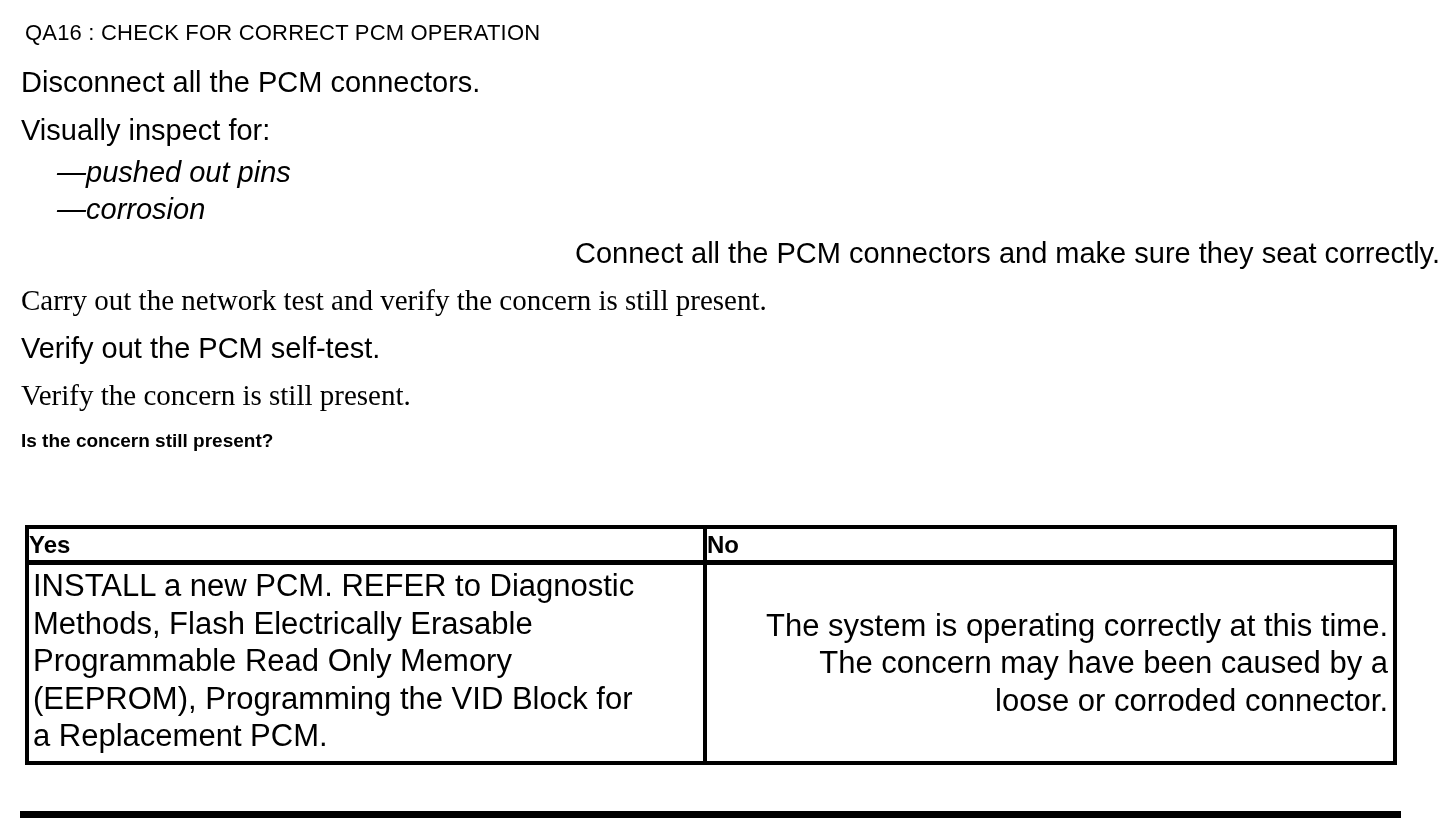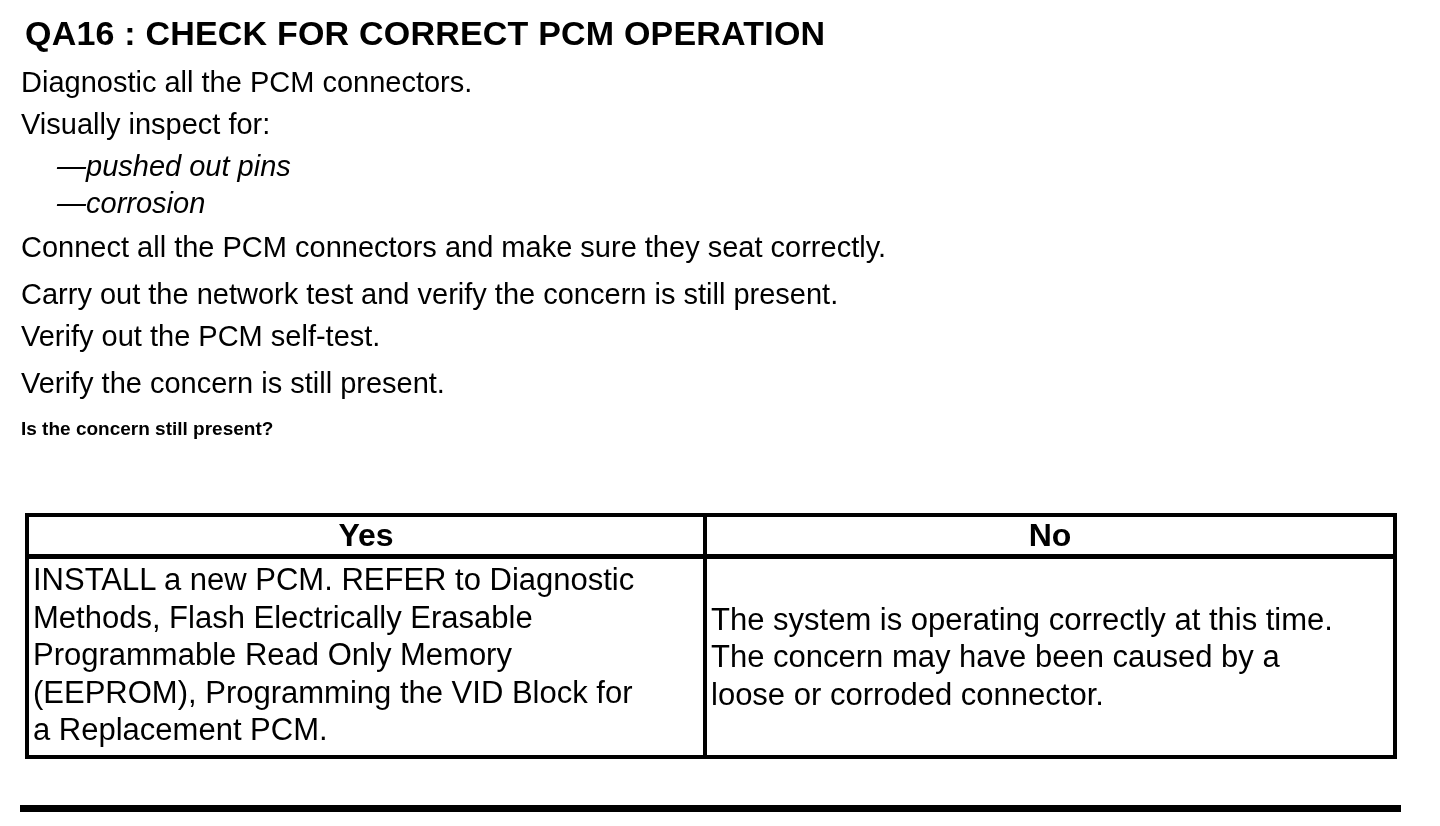--- a/index.html
+++ b/index.html
@@ -5,68 +5,68 @@
   html, body { margin:0; padding:0; background:#ffffff; }
   body {
     width:1440px; height:826px; overflow:hidden;
     font-family:"Liberation Sans", sans-serif;
     color:#000;
     -webkit-font-smoothing:antialiased;
   }
   .page { padding:19px 0 0 21px; }
 
   .heading {
-    font-size:34px; font-weight:bold; line-height:28px;
+    font-size:22px; font-weight:normal; line-height:28px;
     margin:0 0 0 4px; letter-spacing:0.2px;
   }
 
   p { margin:0; }
   .step { font-size:29px; line-height:30px; }
   .m20 { margin-top:20px; }
-  .m18 { margin-top:12px; }
-  .m17 { margin-top:17px; }
+  .m18 { margin-top:18px; }
+  .m17 { margin-top:17px;font-family:Liberation Serif, serif; }
   .m16 { margin-top:16px; }
-  .m10 { margin-top:10px; }
+  .m10 { margin-top:10px;text-align:right; }
 
   .inspect-list { margin:9px 0 0 36px;font-style:italic; }
   .inspect-item { font-size:29px; line-height:37px; }
 
   .question { font-size:19px; line-height:30px; font-weight:bold; }
 
   table.results {
     border-collapse:collapse; table-layout:fixed;
     width:1368px; margin:69px 0 0 4px;
   }
   table.results th, table.results td { border:4px solid #000; }
   table.results th {
-    font-size:32px; font-weight:bold; text-align:center;
+    font-size:24px; font-weight:bold; text-align:left;
     height:31px; padding:0; border-bottom-width:5px;
   }
   table.results td {
     font-size:31px; line-height:37.5px; height:192px;
     white-space:pre-line; padding:2px 5px 2px 4px;
   }
   td.yes-cell { vertical-align:top; }
-  td.no-cell  { vertical-align:middle; }
+  td.no-cell  { vertical-align:middle;text-align:right; }
   col.col-yes { width:678px; }
   col.col-no  { width:690px; }
 
   .bottom-rule {
     height:7px; background:#000; width:1381px;
     margin:46px 0 0 -1px;
   }
 </style>
 </head>
 <body>
 
 <div class="page">
 
   <div class="heading">QA16 : CHECK FOR CORRECT PCM OPERATION</div>
 
-  <p class="step m20">Diagnostic all the PCM connectors.</p>
+  <p class="step m20">Disconnect all the PCM connectors.</p>
 
   <p class="step m18">Visually inspect for:</p>
 
   <div class="inspect-list">
     <div class="inspect-item">—pushed out pins</div>
     <div class="inspect-item">—corrosion</div>
   </div>
 
   <p class="step m10">Connect all the PCM connectors and make sure they seat correctly.</p>
 

